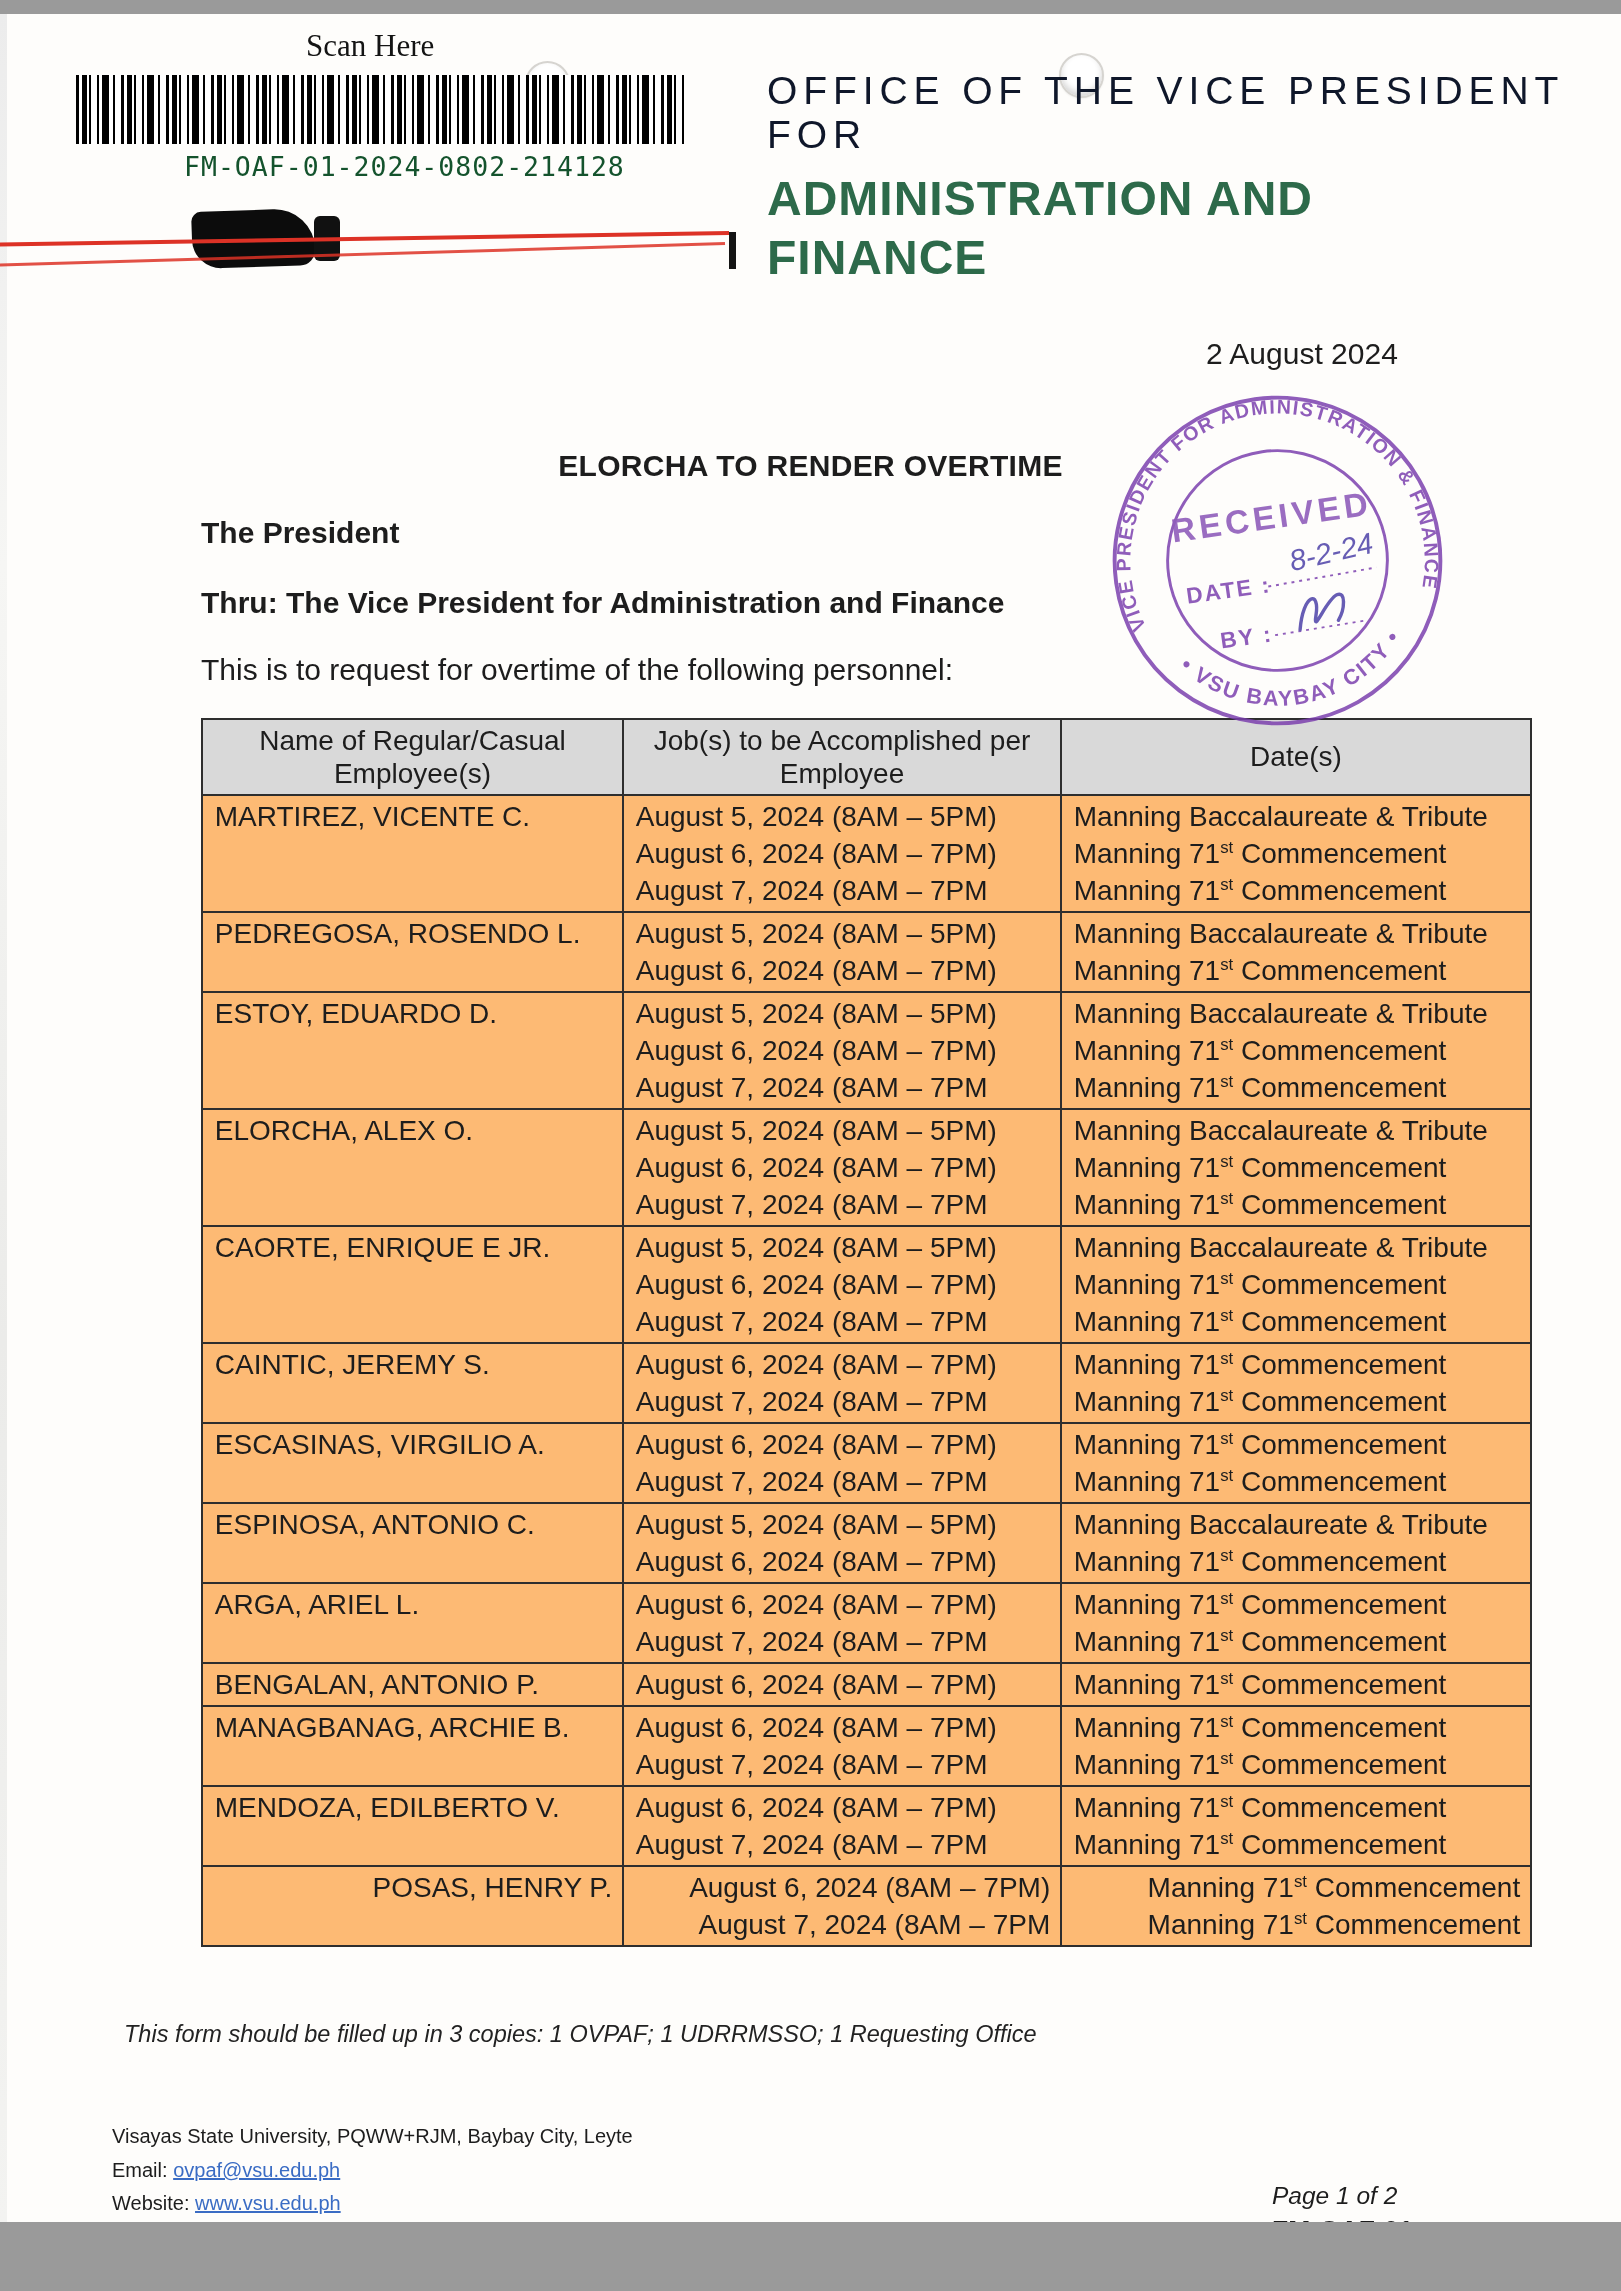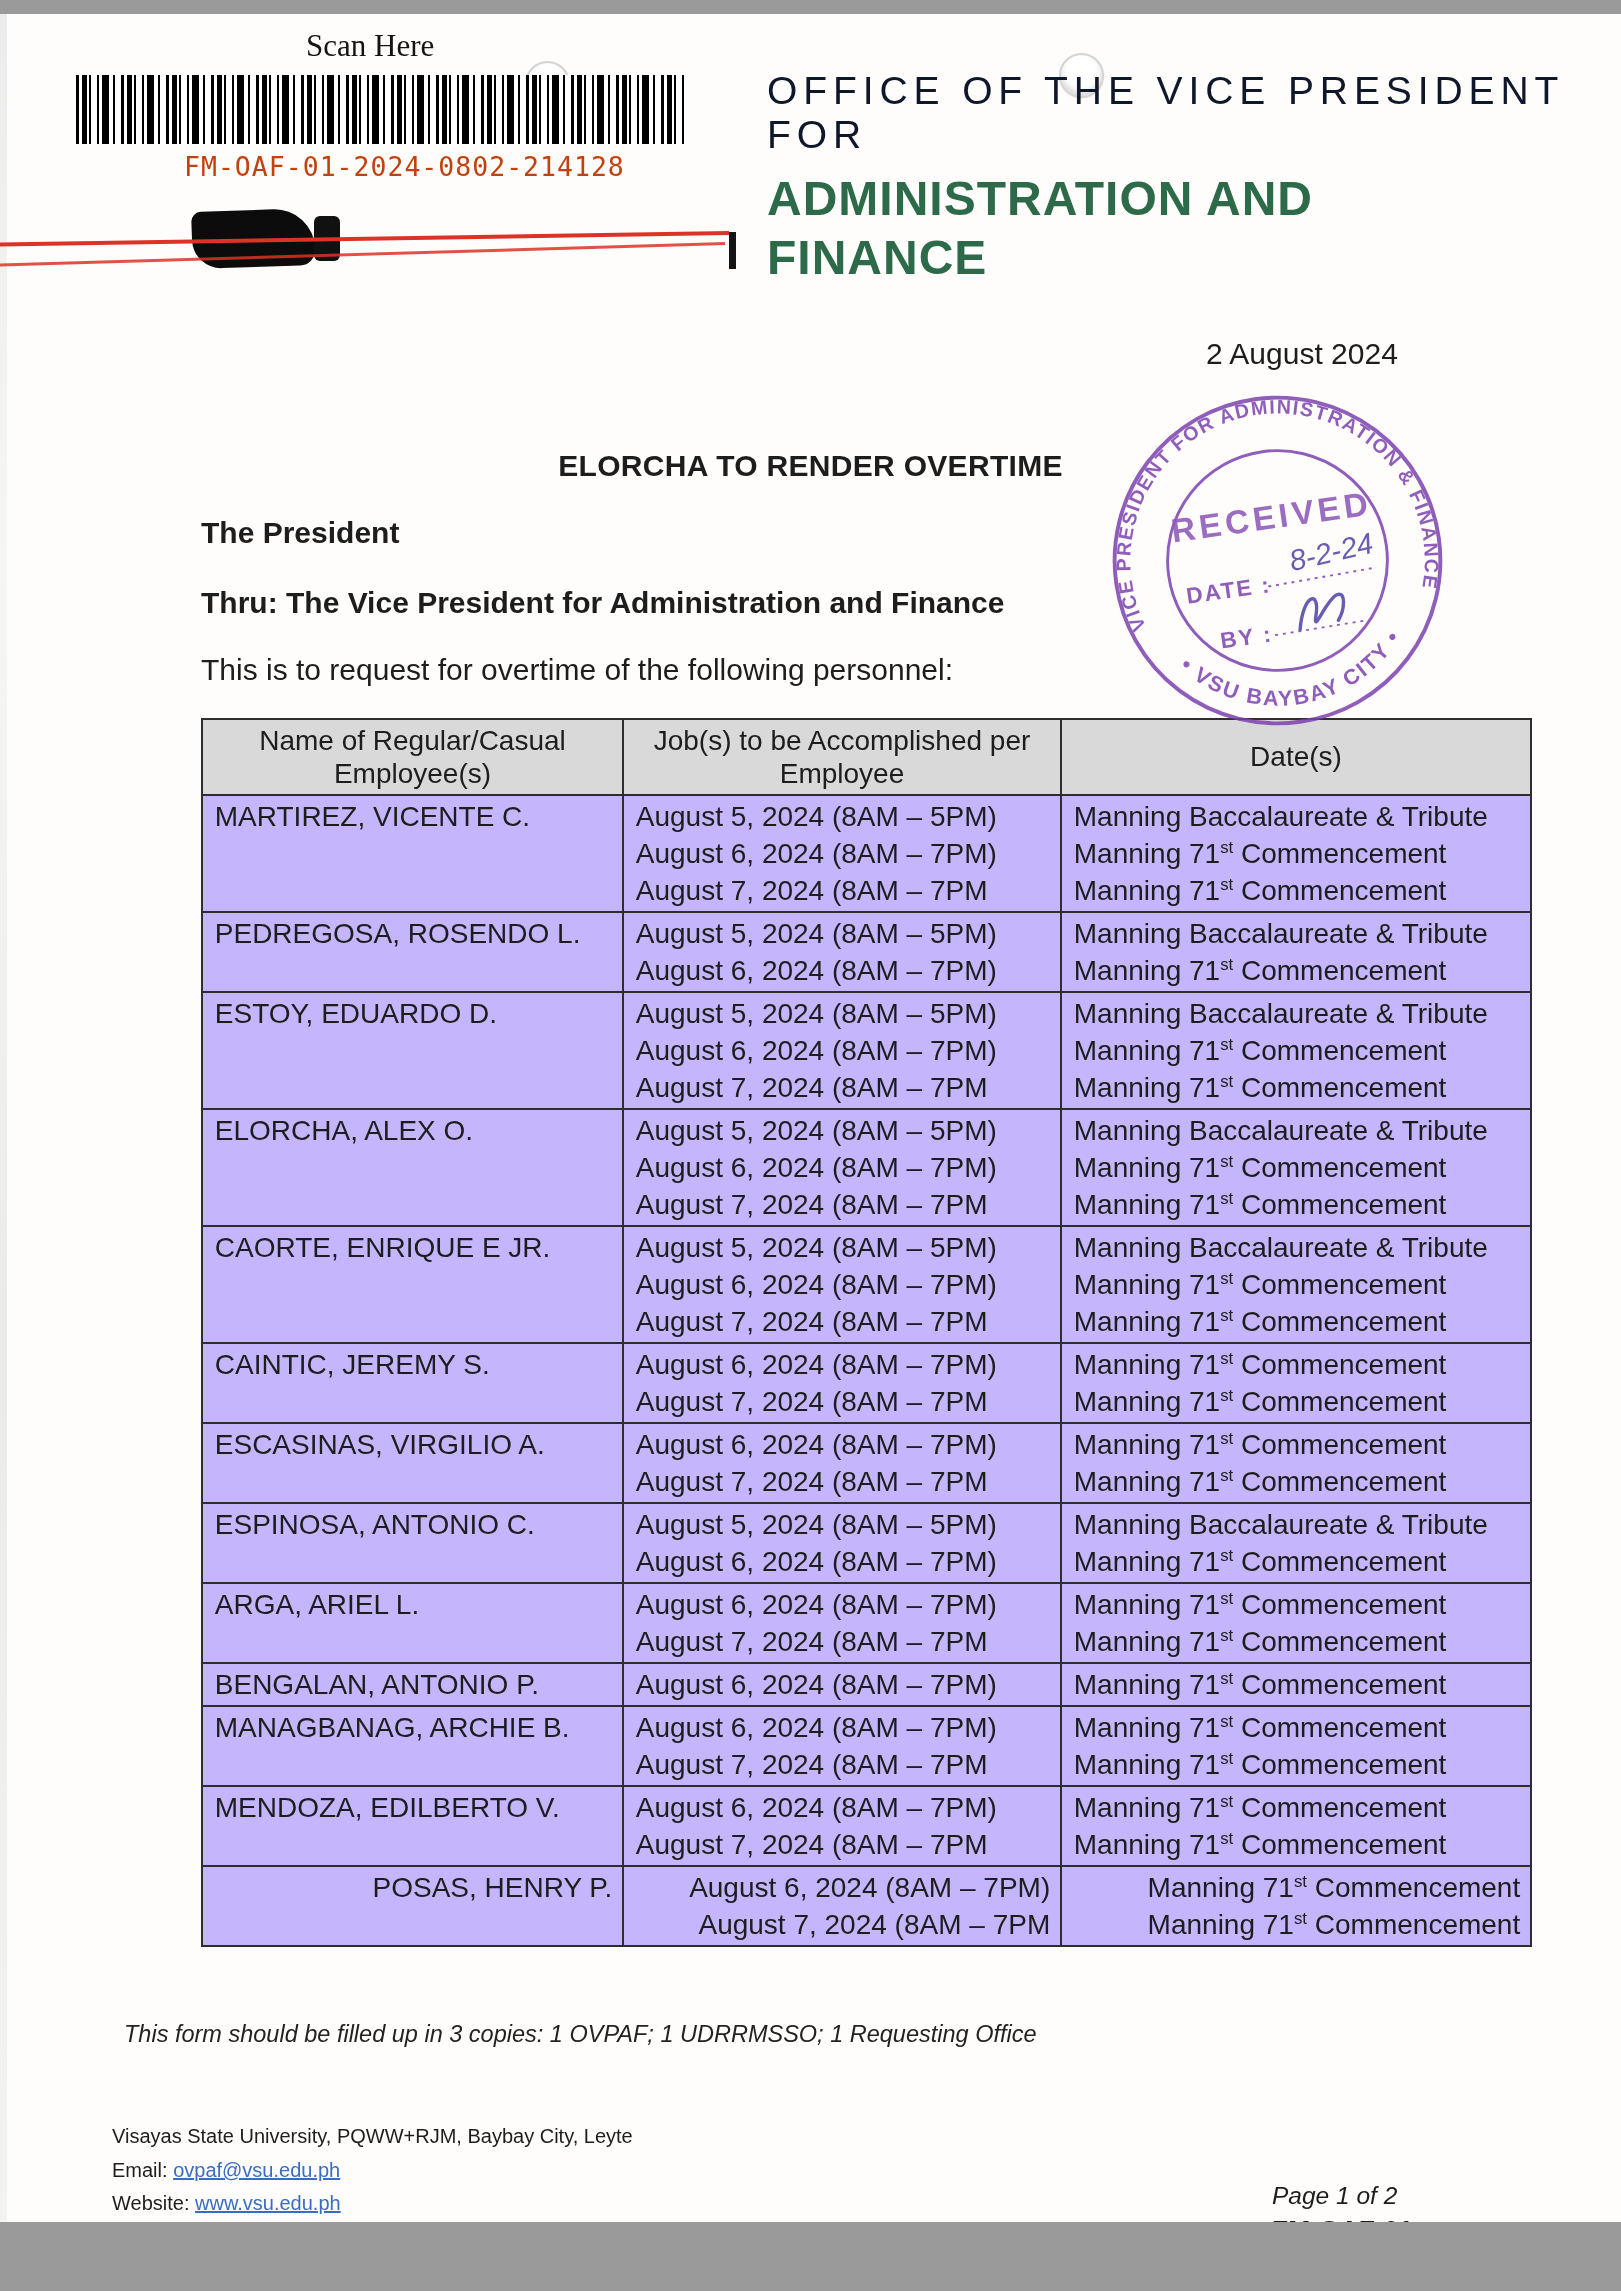--- a/index.html
+++ b/index.html
@@ -32,42 +32,42 @@
 
   
   .scan-here { position:absolute; left:306px; top:13.7px;
     font-family:"Liberation Serif", serif; font-size:31px; color:#141414; }
   .barcode { position:absolute; left:76px; top:61px; width:608px; height:69px;
     background:repeating-linear-gradient(90deg,
       #000 0 2.9px, #fff 2.9px 5.9px, #000 5.9px 10.8px, #fff 10.8px 12.7px,
       #000 12.7px 14.7px, #fff 14.7px 20.6px, #000 20.6px 23.5px, #fff 23.5px 26.5px,
       #000 26.5px 33px, #fff 33px 37px, #000 37px 39px, #fff 39px 45px); }
   .barcode-number { position:absolute; left:184px; top:137px;
-    font-family:"DejaVu Sans Mono", monospace; font-size:26.5px; letter-spacing:1px; color:#c2410c; }
+    font-family:"DejaVu Sans Mono", monospace; font-size:26.5px; letter-spacing:1px; color:#14532d; }
 
   
   .office-header { position:absolute; left:767px; top:55px; }
   .office-line1 { font-size:39px; letter-spacing:5.9px; font-weight:400; color:#0f172a; margin-bottom:11.8px; }
   .office-line2, .office-line3 { font-size:48px; font-weight:700; color:#2d6a4a; line-height:59px; letter-spacing:1px; }
 
   
   .doc-date { position:absolute; left:1206px; top:323px; font-size:30px; }
   .doc-title { position:absolute; left:0; top:435px; width:1621px; text-align:center;
     font-weight:700; font-size:30px; letter-spacing:0.3px; }
   .addressee { position:absolute; left:201px; top:502px; font-weight:700; font-size:30px; }
   .thru-line { position:absolute; left:201px; top:572px; font-weight:700; font-size:30px; }
   .intro-line { position:absolute; left:201px; top:639px; font-size:30px; }
 
   
   .stamp { position:absolute; left:1096px; top:365px; opacity:.84; transform:rotate(-8deg); z-index:5; }
   .stamp text { font-family:"Liberation Sans", sans-serif; }
 
   
   .ot-table { position:absolute; left:201px; top:704px; width:1331px;
-    border:2.9px solid #2e2e2e; background:#c4b5fd; }
+    border:2.9px solid #2e2e2e; background:#fdba74; }
   .thead { display:grid; grid-template-columns:421px 438px 1fr;
     background:#d9d9d9; border-bottom:2px solid #2e2e2e; }
   .th { padding:3.9px 9.8px; min-height:71px; font-size:28px; line-height:33px;
     display:flex; align-items:center; justify-content:center; text-align:center;
     border-right:2px solid #2e2e2e; }
   .th:last-child { border-right:none; }
   .trow { display:grid; grid-template-columns:421px 438px 1fr; border-bottom:2px solid #2e2e2e; }
   .trow:last-child { border-bottom:none;text-align:right; }
   .td { border-right:2px solid #2e2e2e; padding:2px 9.8px 2px 11.8px; font-size:28px; }
   .td:last-child { border-right:none; }

